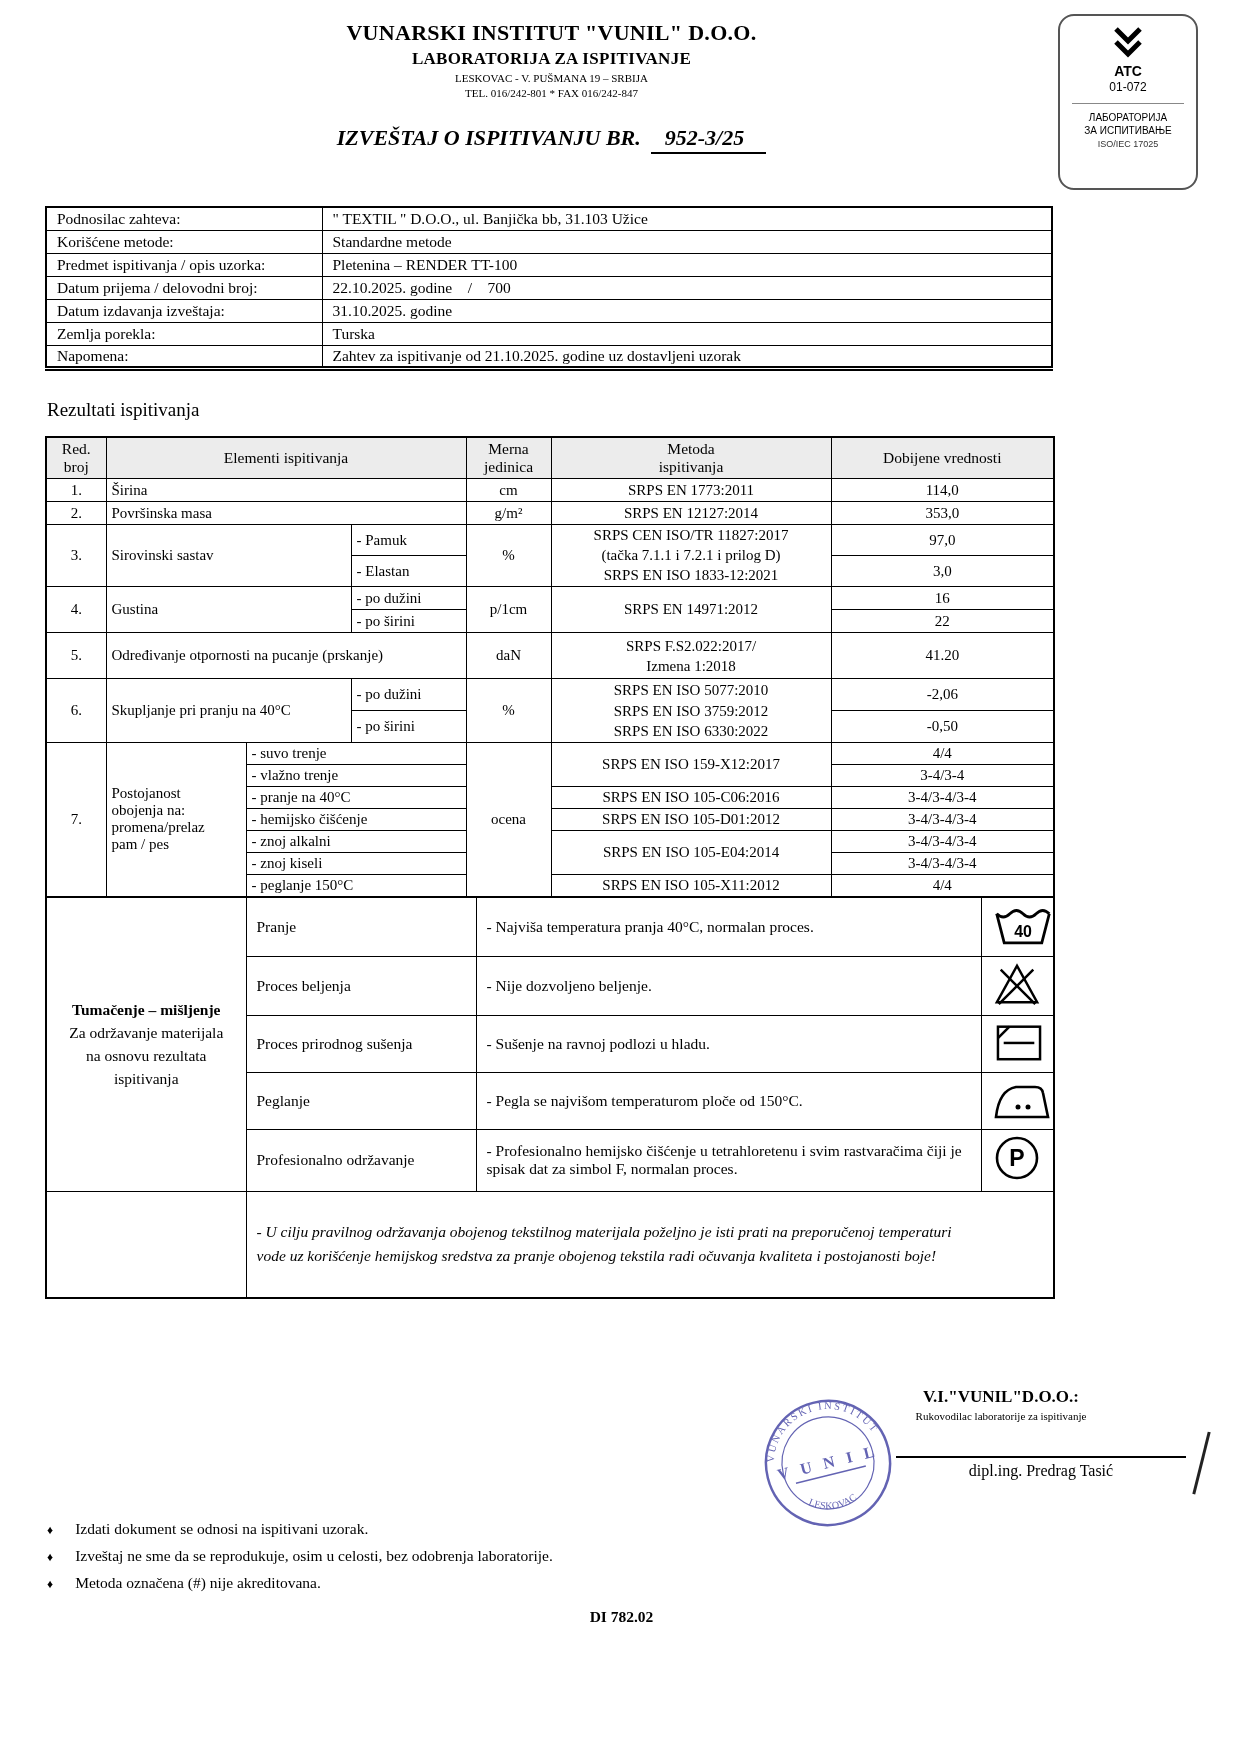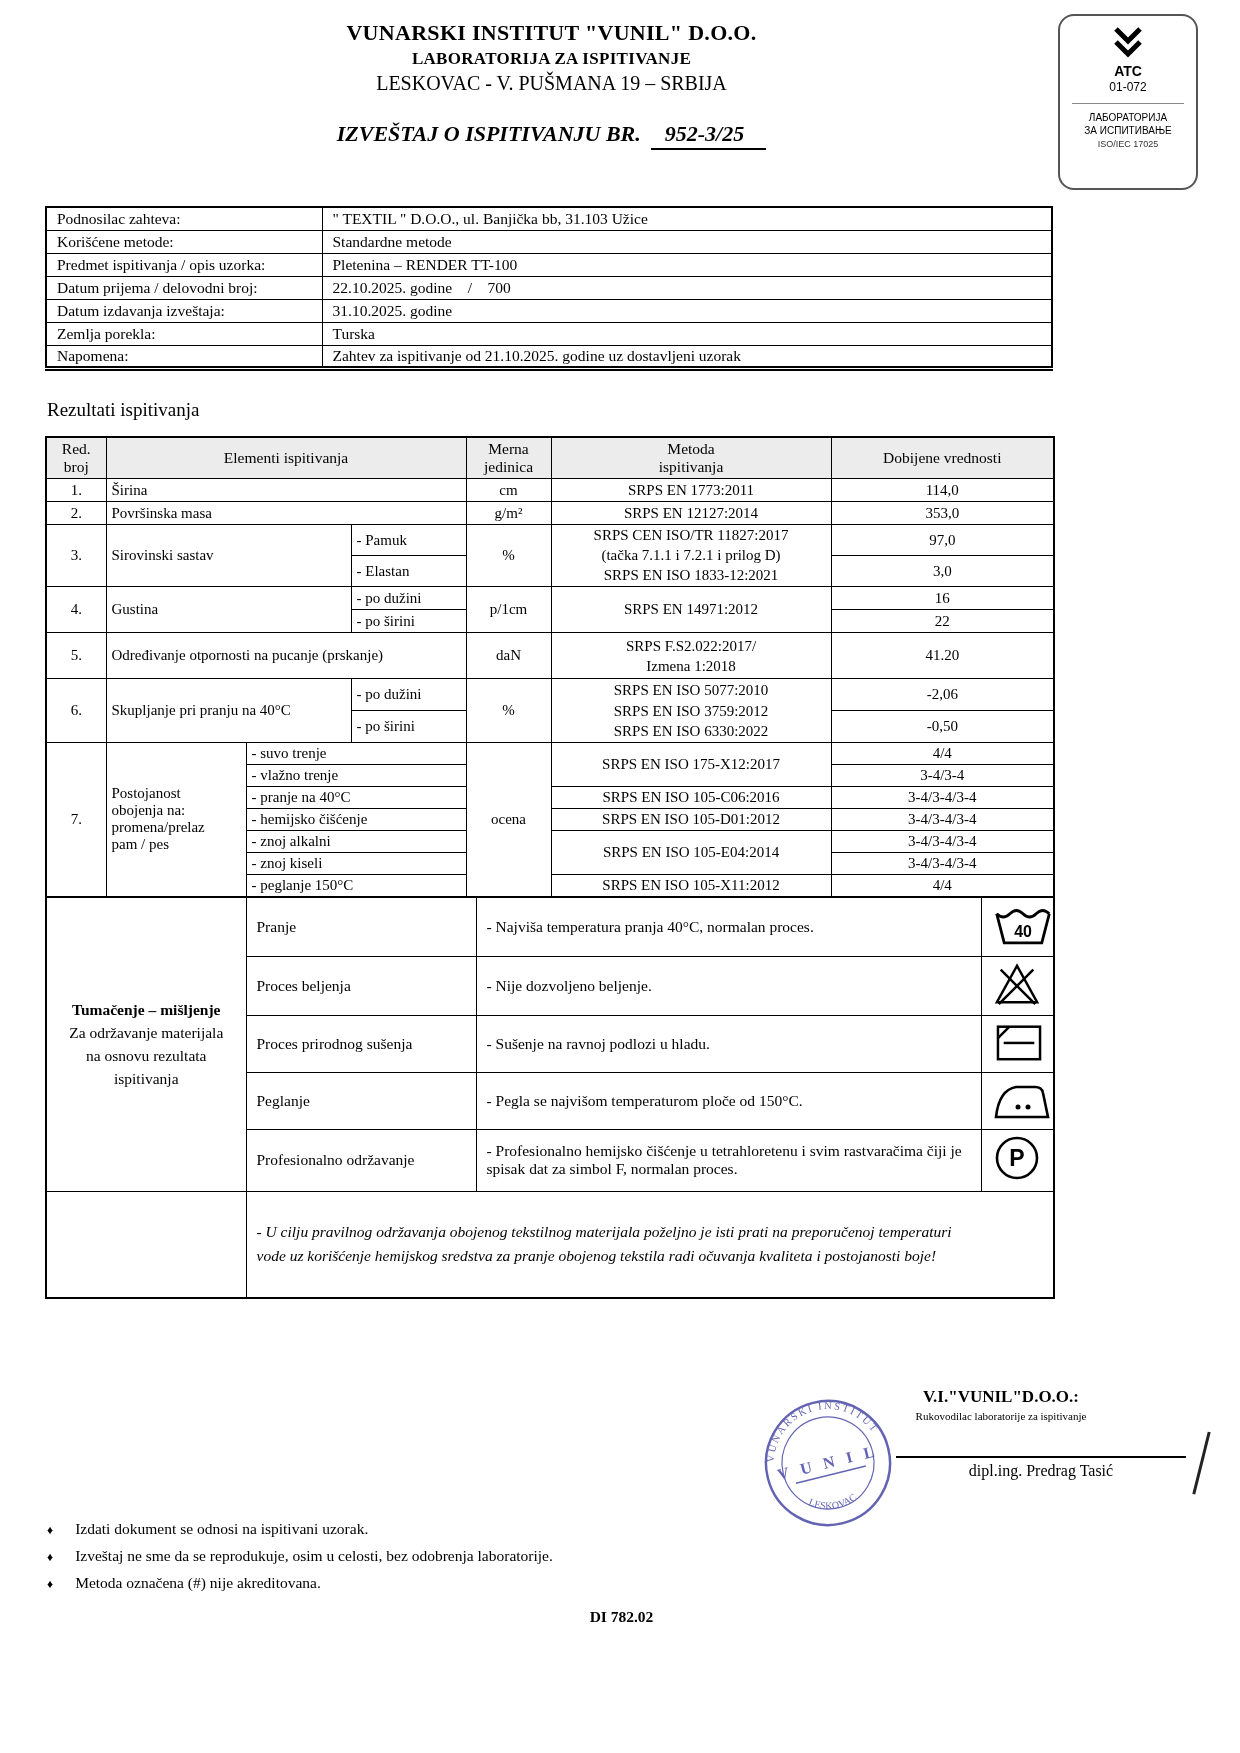--- a/index.html
+++ b/index.html
@@ -12,21 +12,21 @@
   .header { display:flex; align-items:flex-start; }
   .logo-block { flex:0 0 160px; text-align:center; padding-top:2px; }
   .logo-inst { font-size:11px; font-weight:bold; font-style:italic; margin-top:2px; letter-spacing:.4px; }
   .logo-brand { position:relative; display:inline-block; font-size:36px; font-weight:bold; font-style:italic; letter-spacing:1px; line-height:1; }
   .logo-brand::after { content:""; position:absolute; left:-5px; right:-5px; top:7px; bottom:6px;
                        background:repeating-linear-gradient(180deg, transparent 0 4px, #fff 4px 6px); }
   .logo-sub { font-size:9px; font-weight:bold; margin-top:2px; }
   .header-center { flex:1; text-align:center; padding-top:8px; }
   .org { font-size:22px; font-weight:bold; letter-spacing:.3px; }
   .lab { font-size:17px; font-weight:bold; margin-top:3px; letter-spacing:.3px; }
-  .addr,.tel { font-size:20px; margin-top:3px; }
+  .addr,.tel { font-size:11px; margin-top:3px; }
   .report-line { margin-top:26px; font-size:22px; font-weight:bold; font-style:italic; }
   .report-no { display:inline-block; border-bottom:2px solid #000; padding:0 22px 1px 14px; margin-left:10px; }
   .atc-box { flex:0 0 140px; border:2px solid #555; border-radius:16px; padding:10px 4px 8px; text-align:center; height:176px; margin-top:2px; }
   .atc-check { display:block; margin:0 auto; }
   .atc-name { font-size:14px; font-weight:bold; font-family:"Liberation Sans",sans-serif; margin-top:3px; }
   .atc-code { font-size:12px; font-family:"Liberation Sans",sans-serif; margin-top:1px; }
   .atc-sep { border-top:1px solid #888; margin:9px 8px 7px; }
   .atc-l { font-size:10px; font-family:"Liberation Sans",sans-serif; line-height:1.3; }
   .atc-iso { font-size:9px; color:#333; margin-top:2px; font-family:"Liberation Sans",sans-serif; }
 
@@ -82,20 +82,21 @@
 <body>
 
 <div class="page">
 
   <div class="header">
 
     <div class="header-center">
       <div class="org">VUNARSKI INSTITUT "VUNIL" D.O.O.</div>
       <div class="lab">LABORATORIJA ZA ISPITIVANJE</div>
       <div class="addr">LESKOVAC - V. PUŠMANA 19 – SRBIJA</div>
+      <div class="tel">TEL. 016/242-801 * FAX 016/242-847</div>
       <div class="report-line">
         <span>IZVEŠTAJ O ISPITIVANJU BR.</span><span class="report-no">952-3/25</span>
       </div>
     </div>
 
     <div class="atc-box">
       <svg class="atc-check" width="42" height="34" viewBox="0 0 42 34">
         <path d="M9 3 L21 15 L33 3" fill="none" stroke="#000" stroke-width="5"></path>
         <path d="M9 16 L21 28 L33 16" fill="none" stroke="#000" stroke-width="5"></path>
       </svg>
@@ -234,21 +235,21 @@
       </tr>
 
       <tr class="h22">
         <td rowspan="7" class="c">7.</td>
         <td rowspan="7" class="el pre">Postojanost
 obojenja na:
 promena/prelaz
 pam / pes</td>
         <td colspan="2" class="el">- suvo trenje</td>
         <td rowspan="7" class="c">ocena</td>
-        <td rowspan="2" class="c">SRPS EN ISO 175-X12:2017</td>
+        <td rowspan="2" class="c">SRPS EN ISO 159-X12:2017</td>
         <td class="c">4/4</td>
       </tr>
       <tr class="h22">
         <td colspan="2" class="el">- vlažno trenje</td>
         <td class="c">3-4/3-4</td>
       </tr>
       <tr class="h22">
         <td colspan="2" class="el">- pranje na 40°C</td>
         <td class="c">SRPS EN ISO 105-C06:2016</td>
         <td class="c">3-4/3-4/3-4</td>

